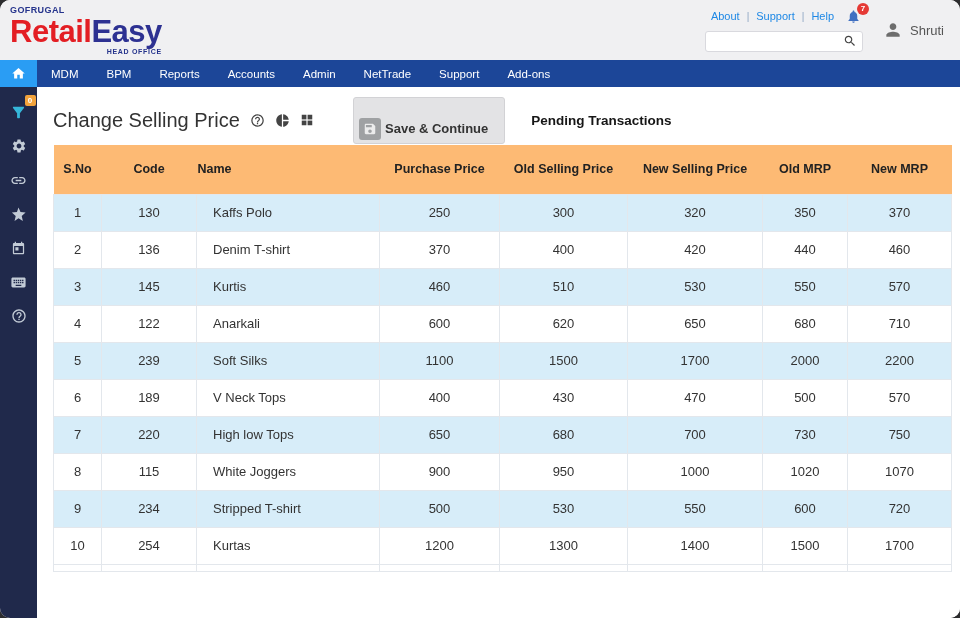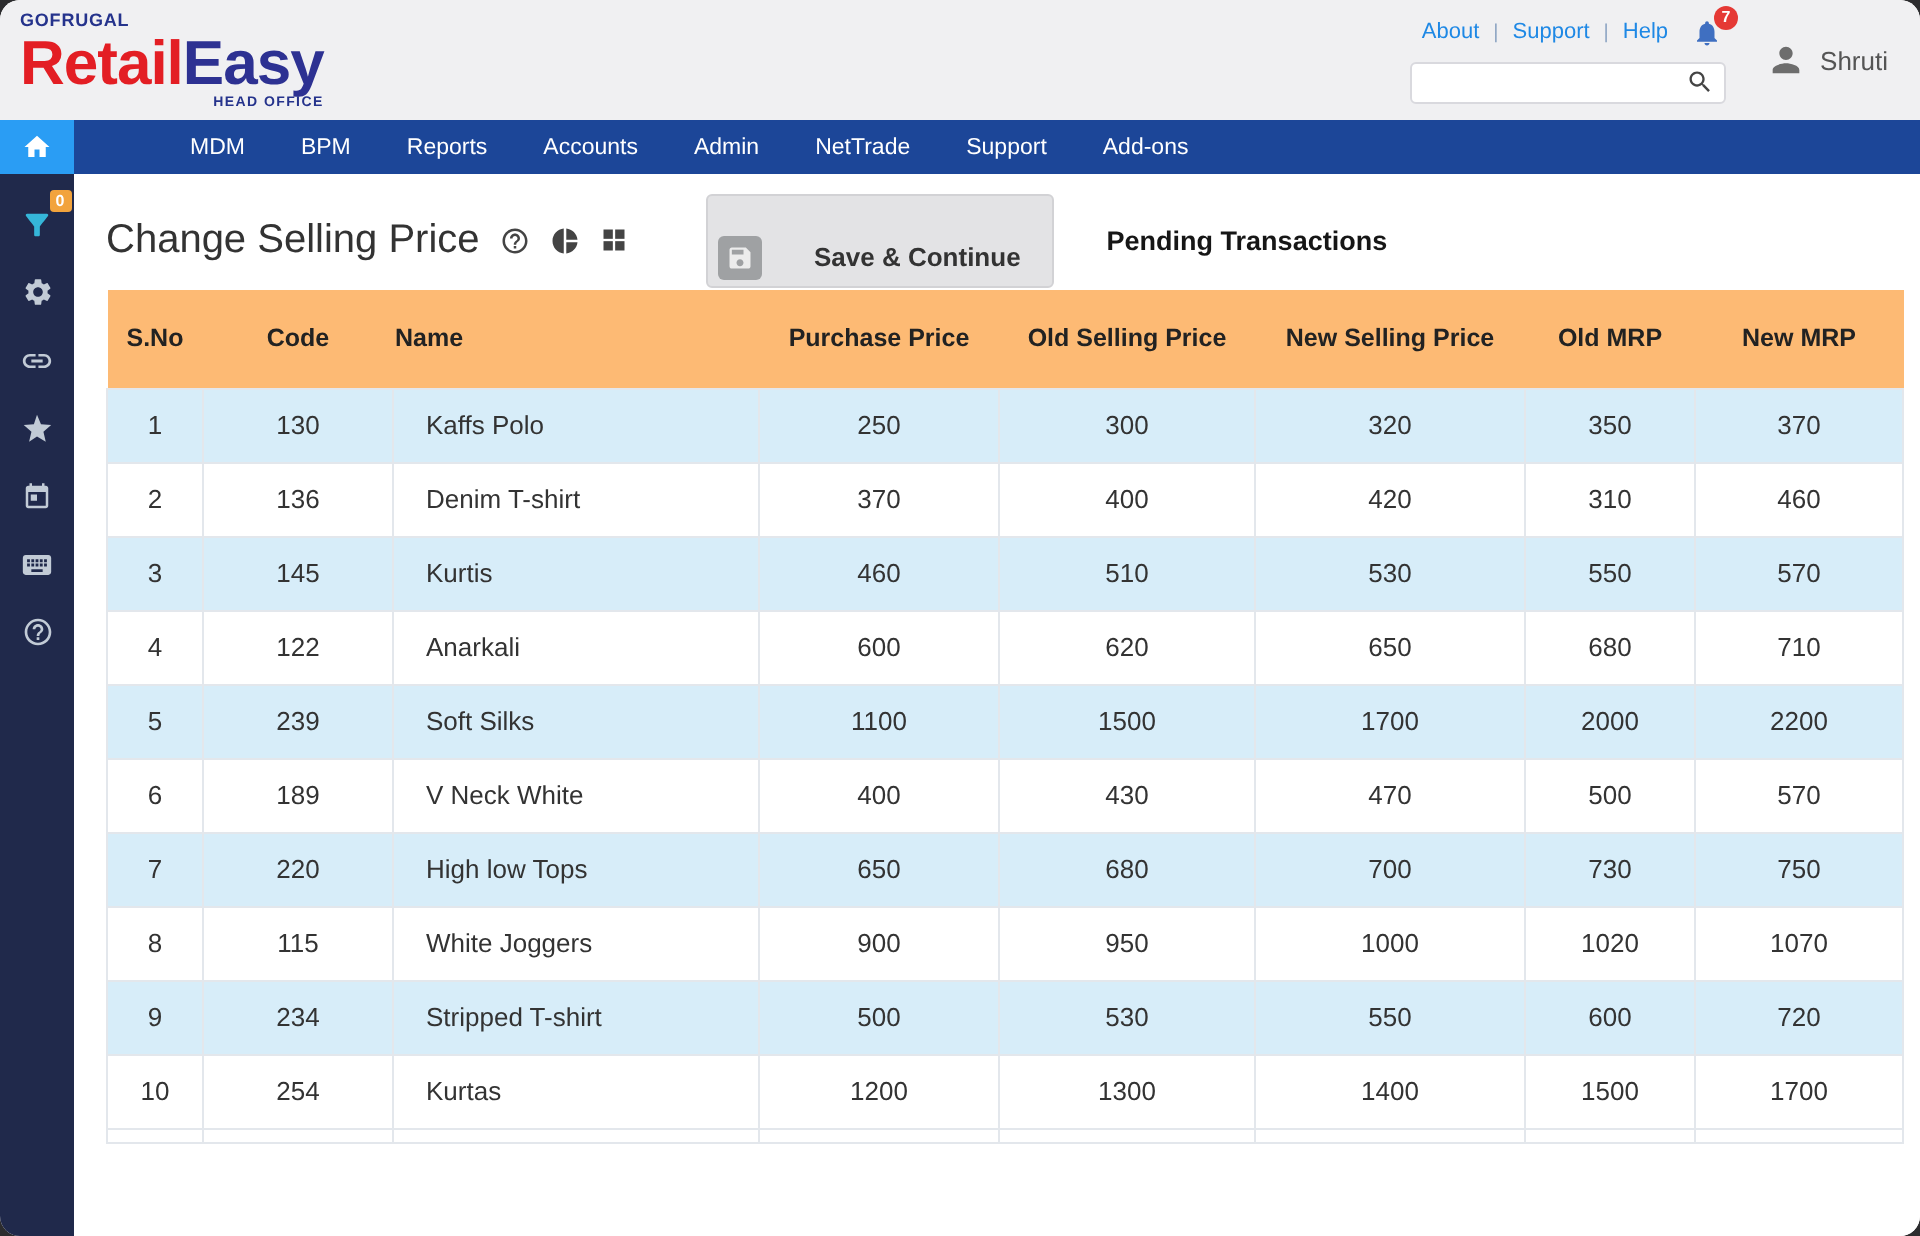--- a/index.html
+++ b/index.html
@@ -53,21 +53,21 @@
   .search-ico { color: #444; padding: 0 5px; display: flex; cursor: pointer; }
   .user { display: flex; align-items: center; gap: 7px; color: #6d6d6d; cursor: pointer; }
   .user-name { font-size: 13px; color: #555; }
 
   
   .navbar { height: 27px; background: var(--nav-blue, #1c4698); display: flex; }
   .home-tile {
     width: 37px; background: var(--home-tile-blue, #2a9df4); color: #fff;
     display: flex; align-items: center; justify-content: center; cursor: pointer;
   }
-  .nav-items { display: flex; padding-left: 44px; }
+  .nav-items { display: flex; }
   .nav-items a {
     color: #fff; font-size: 11.5px; padding: 0 14px;
     display: flex; align-items: center; cursor: pointer; text-decoration: none;
   }
 
   
   .body-row { display: flex; height: 531px; }
   .sidebar {
     width: 37px; background: var(--sidebar-navy, #20294b);
     display: flex; flex-direction: column; align-items: center;
@@ -90,21 +90,21 @@
   .content { flex: 1; background: #fff; padding: 16px 10px 0 16px; overflow: hidden; }
 
   
   .toolbar { display: flex; align-items: center; height: 34px; margin-bottom: 8px; }
   .title-group { display: flex; align-items: center; gap: 10px; flex: 0 0 300px; }
   .page-title { font-size: 20px; color: #333; }
   .t-ico { color: #444; display: flex; cursor: pointer; }
   .summary-wrap { flex: 1; text-align: center; padding-left: 70px; }
   .summary-link { color: var(--link-blue, #1e88e5); font-size: 13.5px; cursor: pointer; text-decoration: none; }
   .save-btn {
-    display: flex; align-items: center; gap: 26px;
+    display: flex; align-items: center; gap: 4px;
     background: #e3e3e5; border: 1px solid #d2d2d5; border-radius: 3px;
     padding: 20px 16px 3px 5px; font-family: inherit;
     font-size: 13px; font-weight: bold; color: #333; cursor: pointer;
   }
   .save-ico {
     width: 22px; height: 22px; background: #9fa1a3; border-radius: 3px;
     color: #ececec; display: flex; align-items: center; justify-content: center;
   }
   .pending { font-size: 13.5px; font-weight: bold; color: #161616; margin-left: 26px; margin-right: 6px; cursor: pointer; }
 
@@ -287,21 +287,21 @@
               <td class="col6">350</td>
               <td class="col7">370</td>
             </tr>
             <tr>
               <td class="col0">2</td>
               <td class="col1">136</td>
               <td class="col2">Denim T-shirt</td>
               <td class="col3">370</td>
               <td class="col4">400</td>
               <td class="col5">420</td>
-              <td class="col6">310</td>
+              <td class="col6">440</td>
               <td class="col7">460</td>
             </tr>
             <tr>
               <td class="col0">3</td>
               <td class="col1">145</td>
               <td class="col2">Kurtis</td>
               <td class="col3">460</td>
               <td class="col4">510</td>
               <td class="col5">530</td>
               <td class="col6">550</td>
@@ -323,21 +323,21 @@
               <td class="col2">Soft Silks</td>
               <td class="col3">1100</td>
               <td class="col4">1500</td>
               <td class="col5">1700</td>
               <td class="col6">2000</td>
               <td class="col7">2200</td>
             </tr>
             <tr>
               <td class="col0">6</td>
               <td class="col1">189</td>
-              <td class="col2">V Neck White</td>
+              <td class="col2">V Neck Tops</td>
               <td class="col3">400</td>
               <td class="col4">430</td>
               <td class="col5">470</td>
               <td class="col6">500</td>
               <td class="col7">570</td>
             </tr>
             <tr>
               <td class="col0">7</td>
               <td class="col1">220</td>
               <td class="col2">High low Tops</td>

